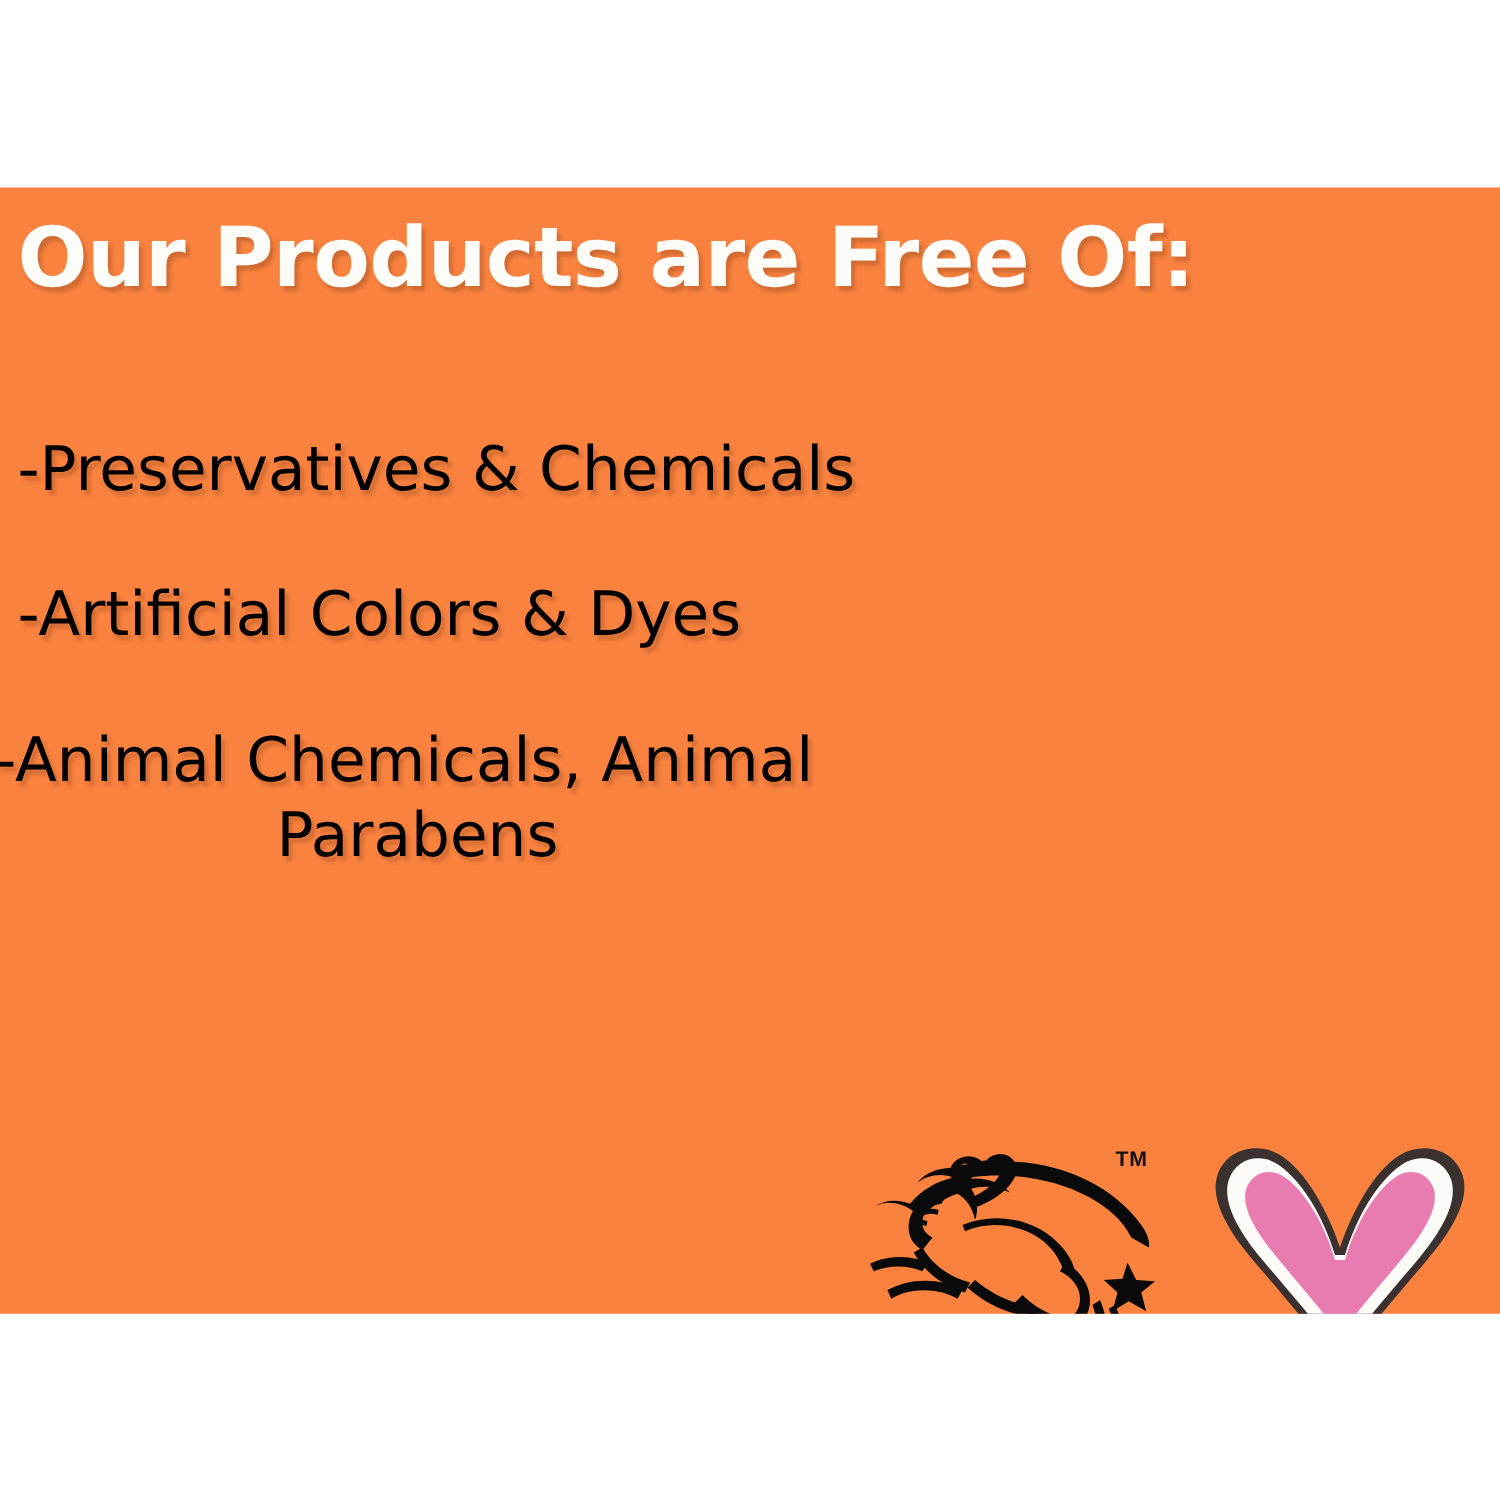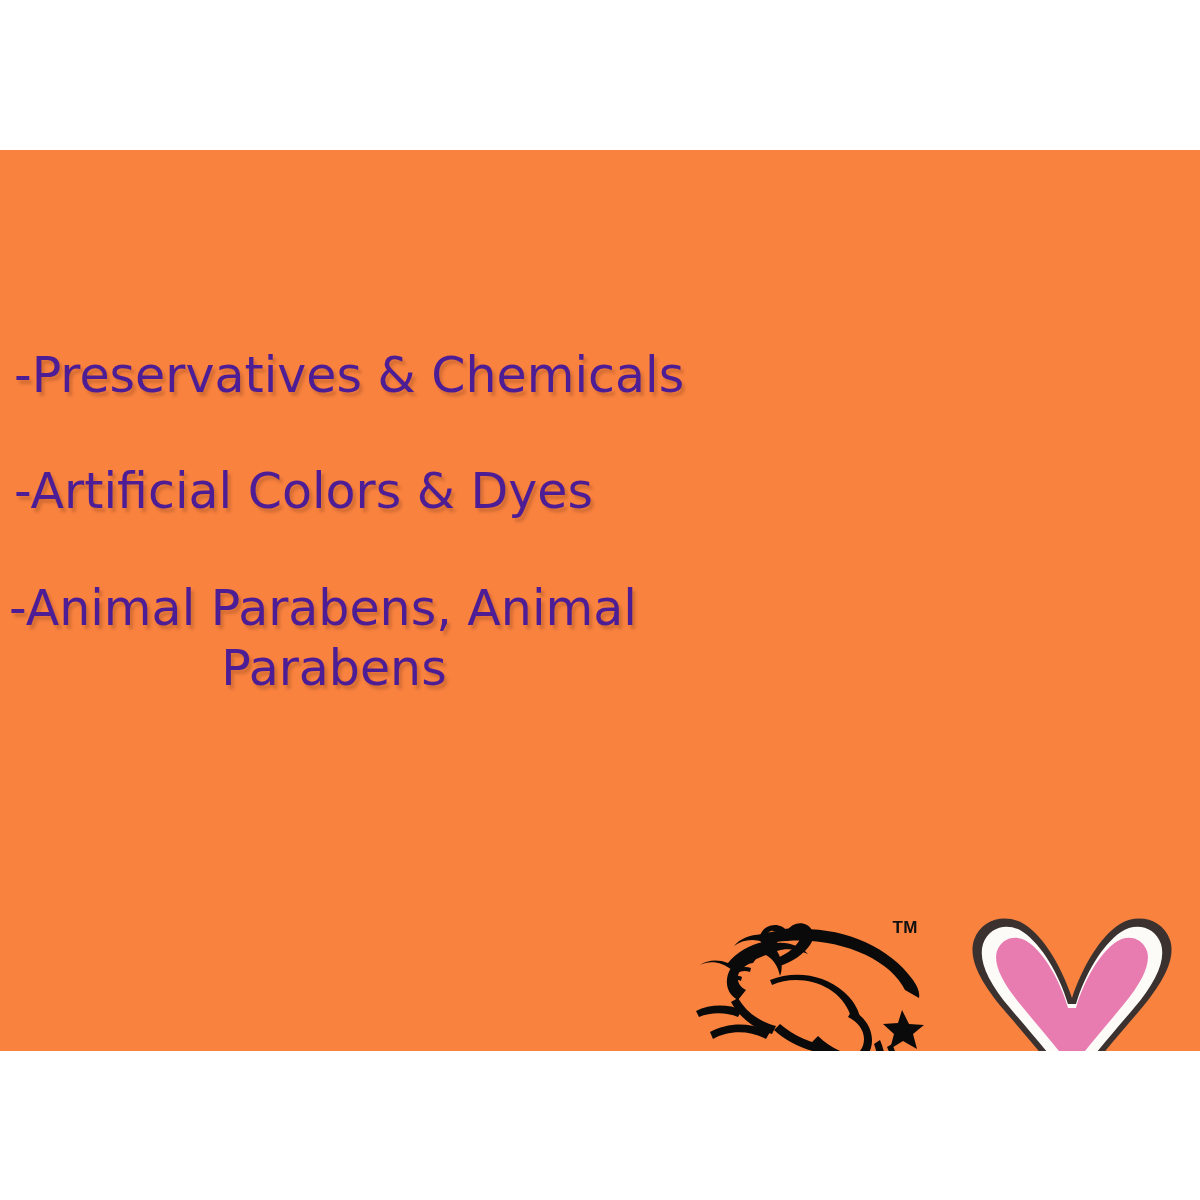--- a/index.html
+++ b/index.html
@@ -49,21 +49,21 @@
   }
 
   
   #bullets {
     position: absolute;
     left: 0;
     top: 196px;
     width: 700px;
   }
   .bullet {
-    color: #4c1d95;
+    color: #000000;
     font-family: "DejaVu Sans", sans-serif;
     font-size: 49px;
     line-height: 1.21;
     text-shadow: 3px 4px 3px rgba(120,55,20,0.28);
     white-space: nowrap;
   }
   .bullet.b1 { margin-left: 14px; margin-bottom: 57px; }
   .bullet.b2 { margin-left: 14px; margin-bottom: 57px; }
   .bullet.b3 { margin-left: 14px; margin-bottom: 50px; }
   .bullet.b4 {
@@ -119,28 +119,29 @@
     height: 232px;
   }
 </style>
 </head>
 <body>
 
 <div id="canvas">
 
   <div id="panel">
 
+    <div id="headline">Our Products are Free Of:</div>
 
     <div id="bullets">
 
       <div class="bullet b1">-Preservatives &amp; Chemicals</div>
       <div class="bullet b2">-Artificial Colors &amp; Dyes</div>
 
       <div class="bullet b4">
-        <span class="l1">-Animal Parabens, Animal</span>
+        <span class="l1">-Animal Chemicals, Animal</span>
         <span class="l3">Parabens</span>
       </div>
 
     </div>
 
     <div id="cfi-logo">
 
       <svg id="cfi-mark" viewBox="0 0 260 215">
         <g fill="#0a0a0a">
 

